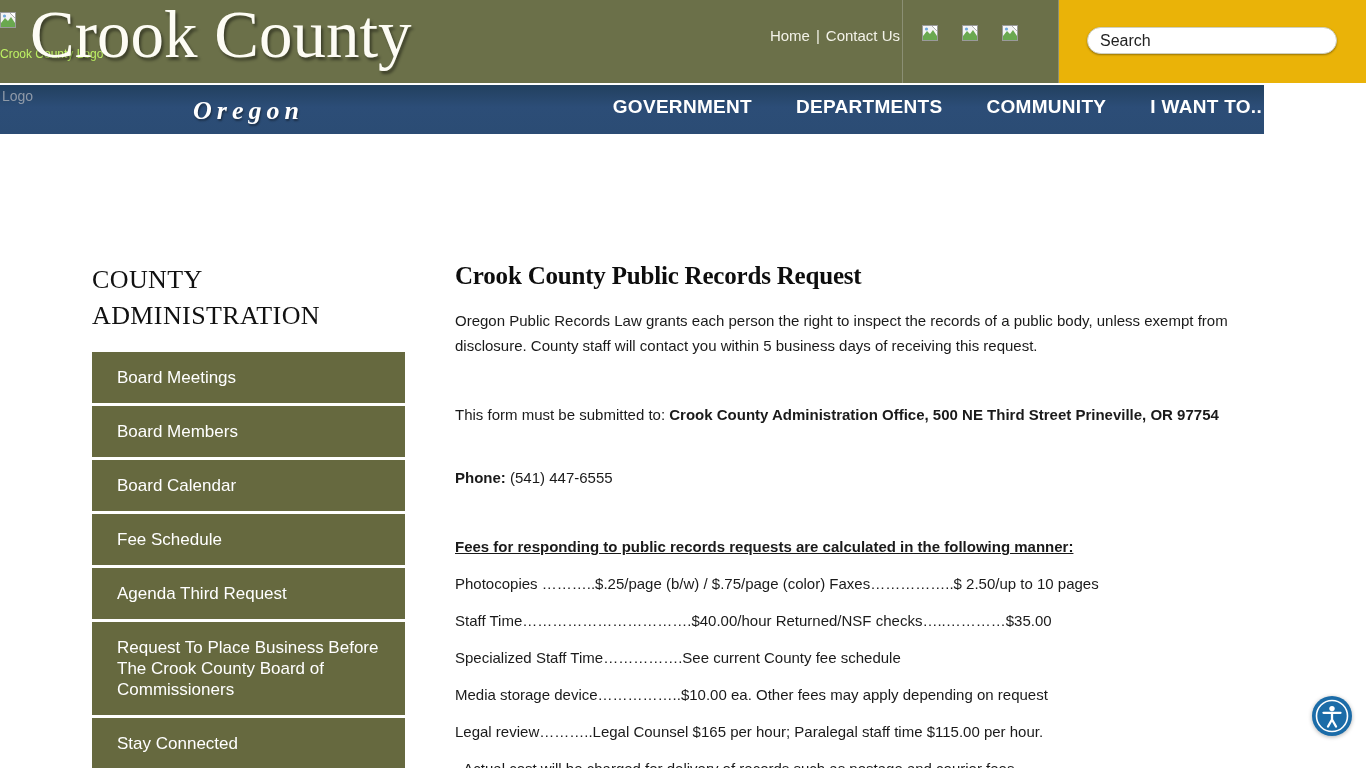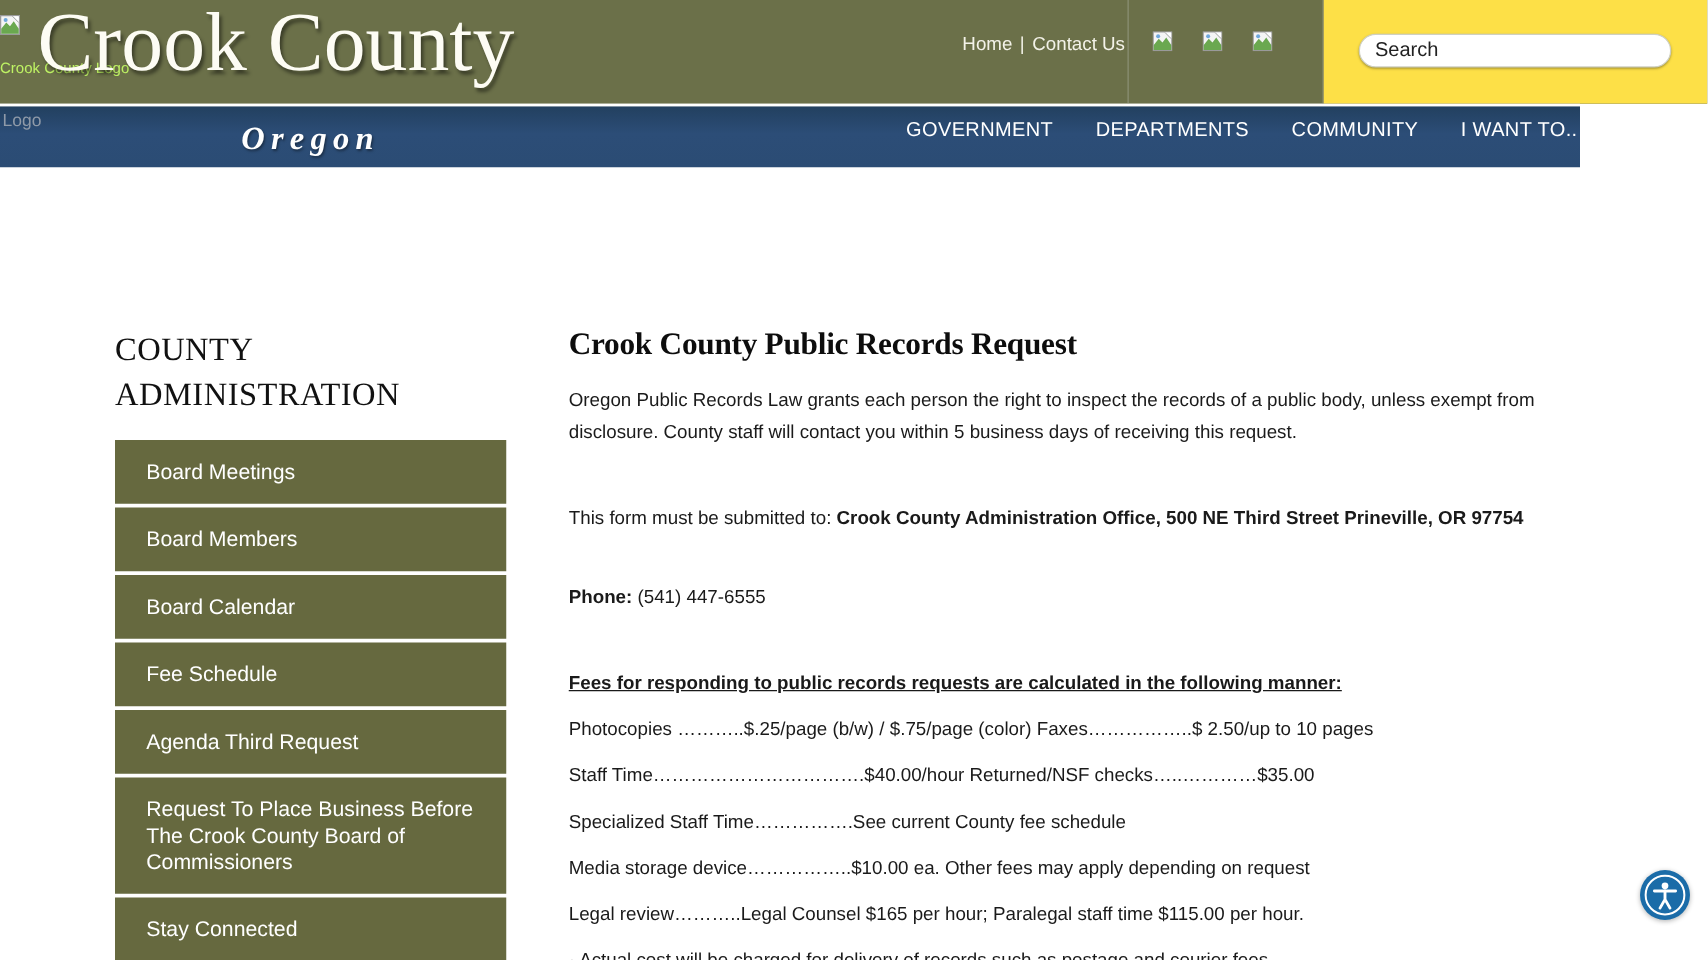--- a/index.html
+++ b/index.html
@@ -75,21 +75,21 @@
     width: 16px; height: 16px;
   }
   .social-icon.s1 { left: 19px; }
   .social-icon.s2 { left: 59px; }
   .social-icon.s3 { left: 99px; }
 
   .search-band {
     position: absolute;
     left: 1059px; top: 0;
     width: 307px; height: 83px;
-    background: #fde047;
+    background: #eab308;
   }
   .search-input {
     position: absolute;
     left: 28px; top: 27px;
     width: 250px; height: 27px;
     border-radius: 14px;
     border: 1px solid #cfd0c2;
     background: #ffffff;
     font-family: "Liberation Sans", sans-serif;
     font-size: 16px;
@@ -130,23 +130,24 @@
   .mainnav {
     position: absolute;
     right: 0px; top: 11px;
     display: flex;
     align-items: center;
     white-space: nowrap;
   }
   .mainnav a {
     color: #ffffff;
     text-decoration: none;
-    font-size: 16px;
+    font-size: 19px;
     letter-spacing: 0.3px;
-    margin-left: 34px;
+    margin-left: 44px;
+    font-weight: bold;
   }
   .mainnav a:last-child { margin-right: 2px; }
 
   
   .page {
     position: relative;
     width: 1366px;
     height: 634px;
     background: #ffffff;
   }

